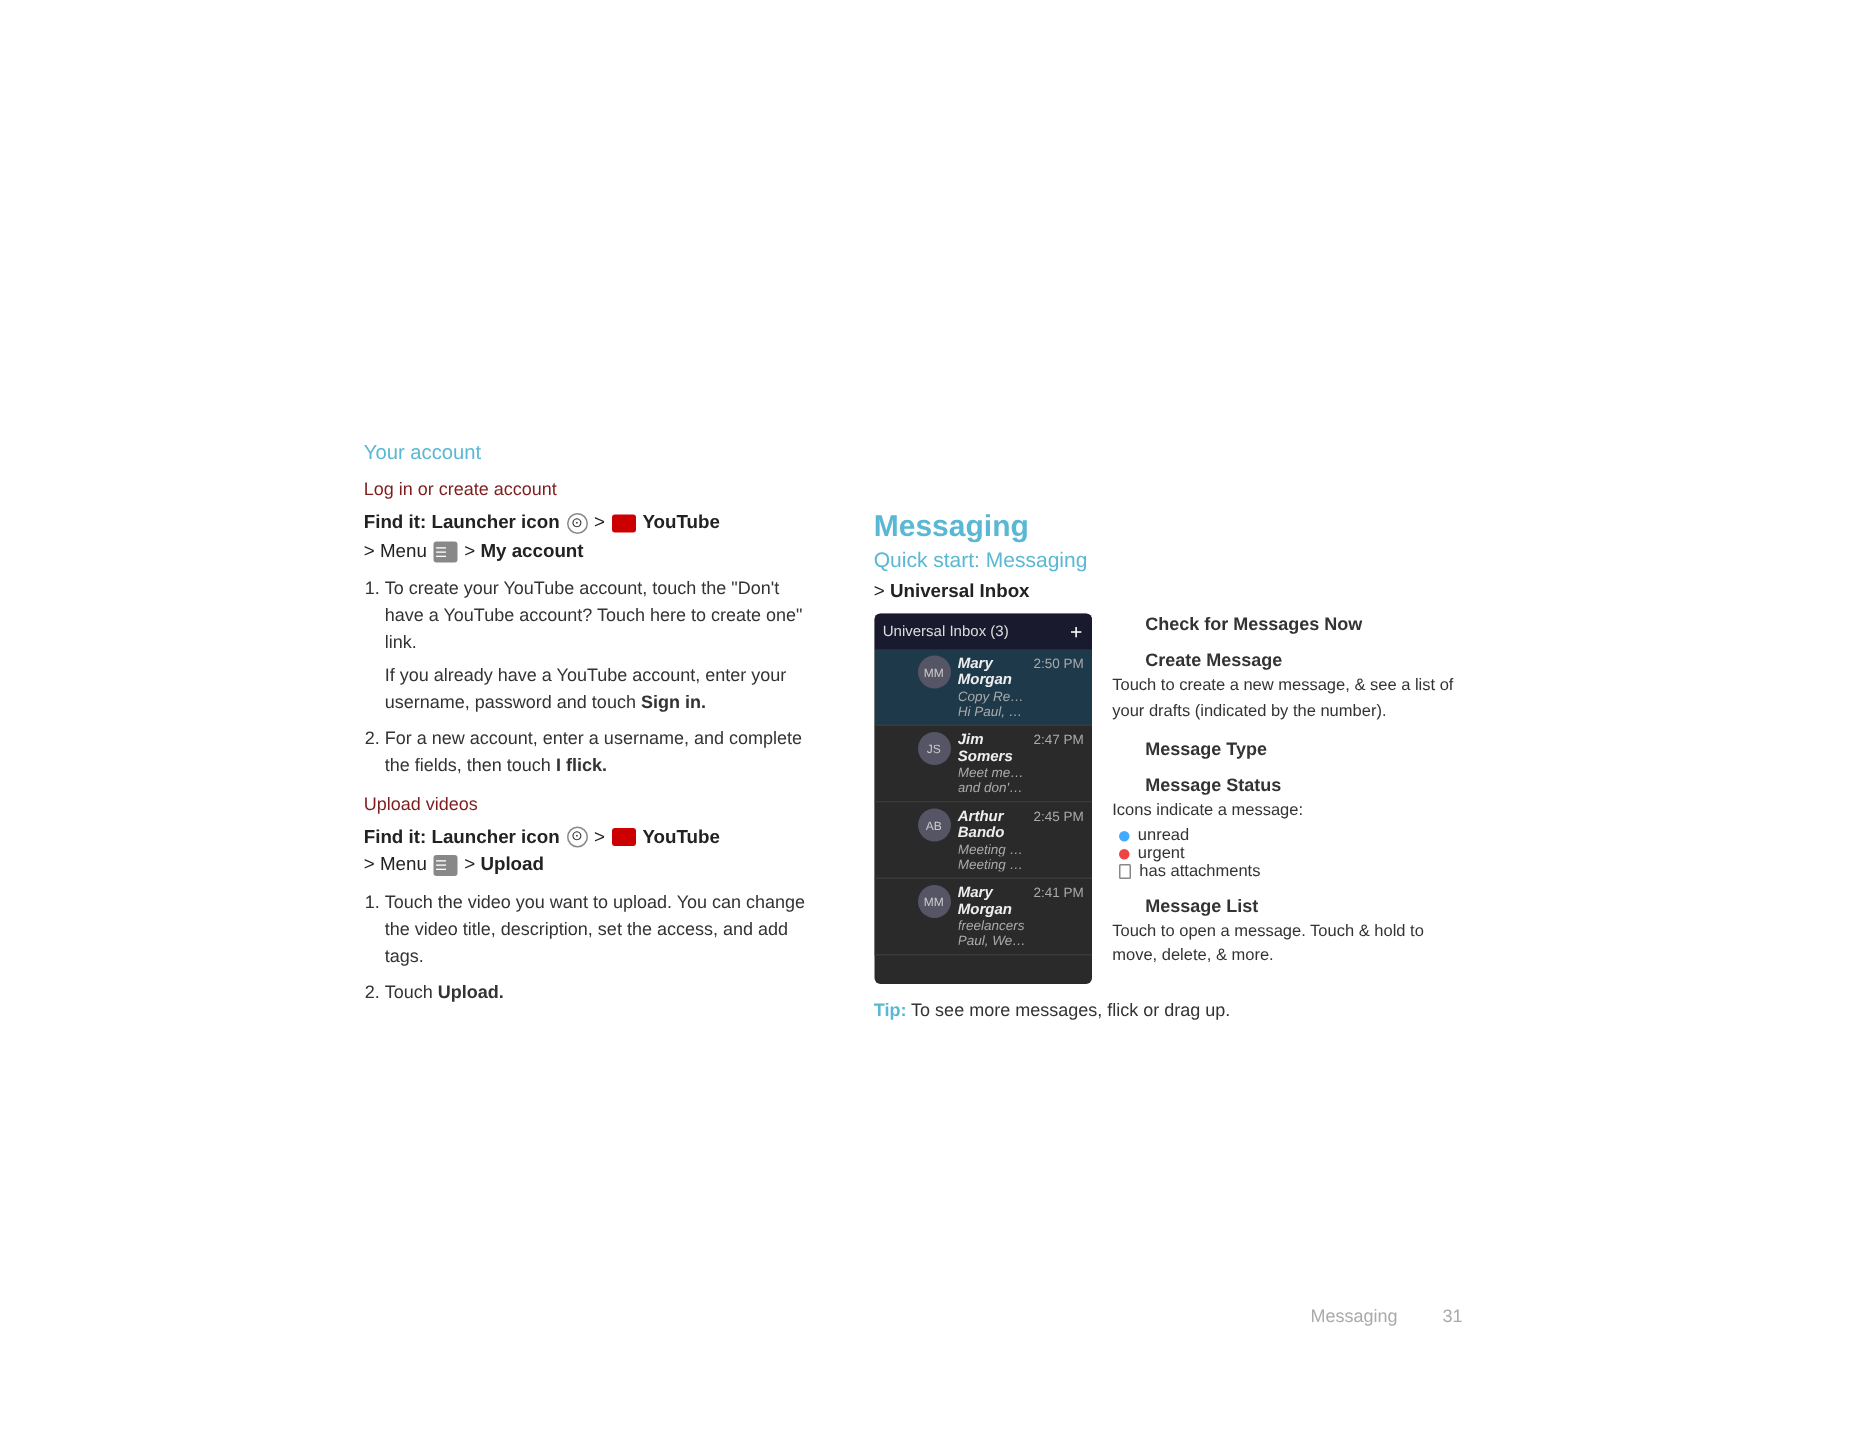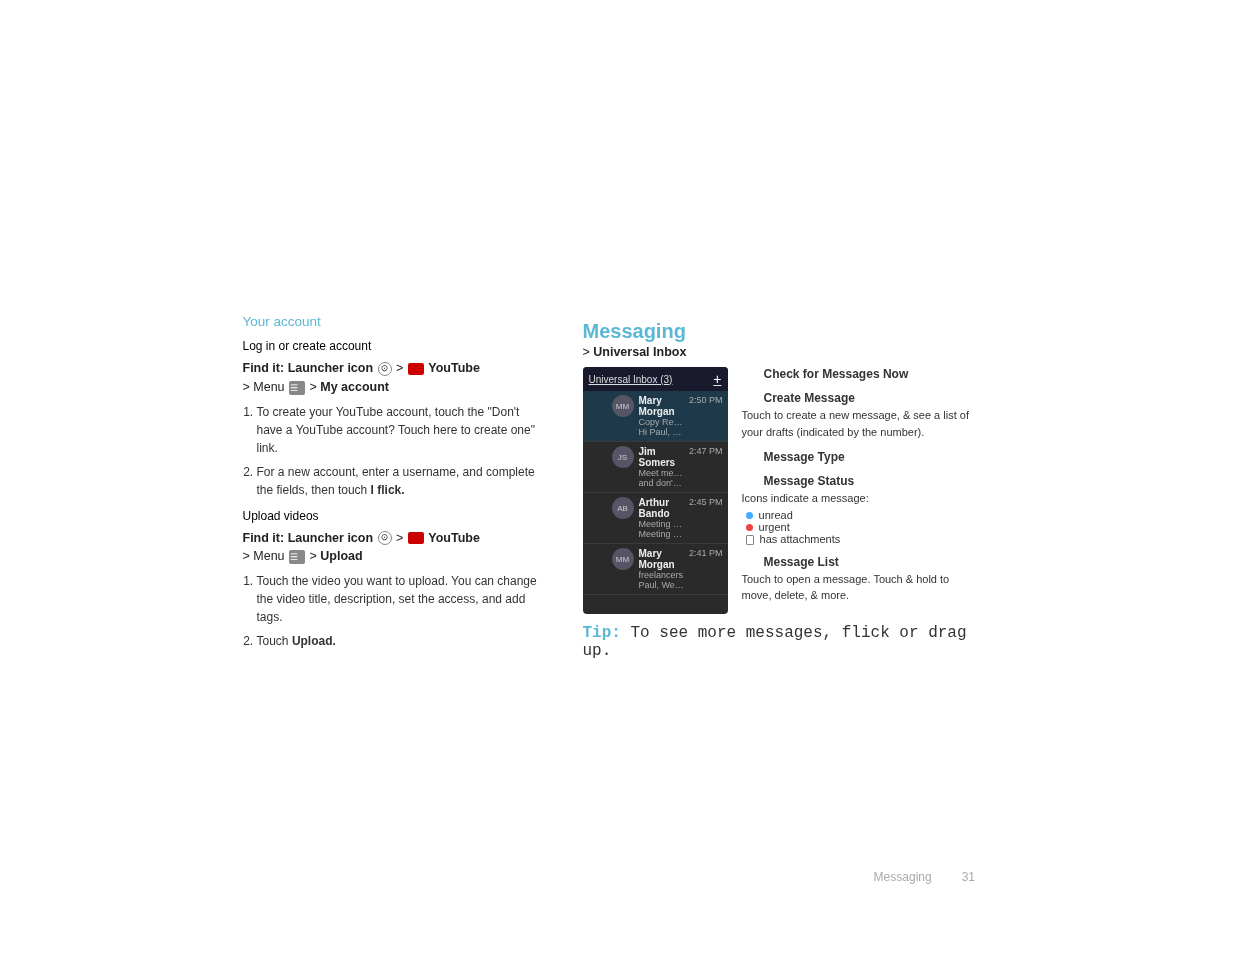--- a/index.html
+++ b/index.html
@@ -37,21 +37,21 @@
     }
 
     .section-heading {
       color: #5bb8d4;
       font-size: 13.5px;
       font-weight: normal;
       margin-bottom: 4px;
     }
 
     .sub-heading {
-      color: #000000;
+      color: #7f1d1d;
       font-size: 12px;
       margin-bottom: 6px;
       margin-top: 10px;
     }
 
     .find-it-line {
       font-size: 12.5px;
       margin-bottom: 2px;
       line-height: 1.5;
     }
@@ -182,21 +182,20 @@
     }
 
     .phone-header {
       background: #1a1a2e;
       color: #ddd;
       padding: 4px 6px;
       display: flex;
       justify-content: space-between;
       align-items: center;
       font-size: 10px;
-      text-decoration: underline;
     }
 
     .phone-header .plus-btn {
       color: #fff;
       font-size: 14px;
     }
 
     .message-row {
       display: flex;
       align-items: flex-start;
@@ -220,20 +219,21 @@
       align-items: center;
       justify-content: center;
       font-size: 8px;
       color: #ccc;
       margin-left: 24px;
     }
 
     .msg-body {
       flex: 1;
       min-width: 0;
+      font-style: italic;
     }
 
     .msg-name {
       color: #eee;
       font-size: 10px;
       font-weight: bold;
     }
 
     .msg-preview {
       color: #aaa;
@@ -286,24 +286,23 @@
       display: inline-block;
       width: 8px;
       height: 10px;
       border: 1.5px solid #888;
       border-radius: 1px;
       vertical-align: middle;
       margin-right: 3px;
     }
 
     .tip-line {
-      font-size: 16px;
+      font-size: 12px;
       color: #333;
       margin-top: 10px;
-      font-family: Liberation Mono, monospace;
     }
 
     .tip-label {
       font-weight: bold;
       color: #5bb8d4;
     }
 
     
     .page-footer {
       position: absolute;
@@ -344,20 +343,23 @@
         <span class="find-it-label">YouTube</span>
       </div>
       <div class="menu-line">
         &gt; Menu <span class="icon-menu"></span>
         &gt; <span class="bold">My account</span>
       </div>
 
       <ol class="numbered-list">
         <li>
           <span>To create your YouTube account, touch the "Don't have a YouTube account? Touch here to create one" link.</span>
+          <p>
+            <span>If you already have a YouTube account, enter your username, password and touch</span> <span class="bold">Sign in.</span>
+          </p>
         </li>
         <li>
           <span>For a new account, enter a username, and complete the fields, then touch</span> <span class="bold">I flick.</span>
         </li>
       </ol>
 
       <div class="sub-heading">Upload videos</div>
 
       <div class="find-it-line">
         <span class="find-it-label">Find it:</span>
@@ -380,20 +382,21 @@
           <span>Touch</span> <span class="bold">Upload.</span>
         </li>
       </ol>
 
     </div>
 
     <div class="right-col">
 
       <div class="messaging-title">Messaging</div>
 
+      <div class="quick-start-heading">Quick start: Messaging</div>
 
       <div class="menu-line">
         &gt; <span class="bold">Universal Inbox</span>
       </div>
 
       <div class="messaging-content">
 
         <div class="phone-screenshot">
           <div class="phone-header">
             <span>Universal Inbox (3)</span>

